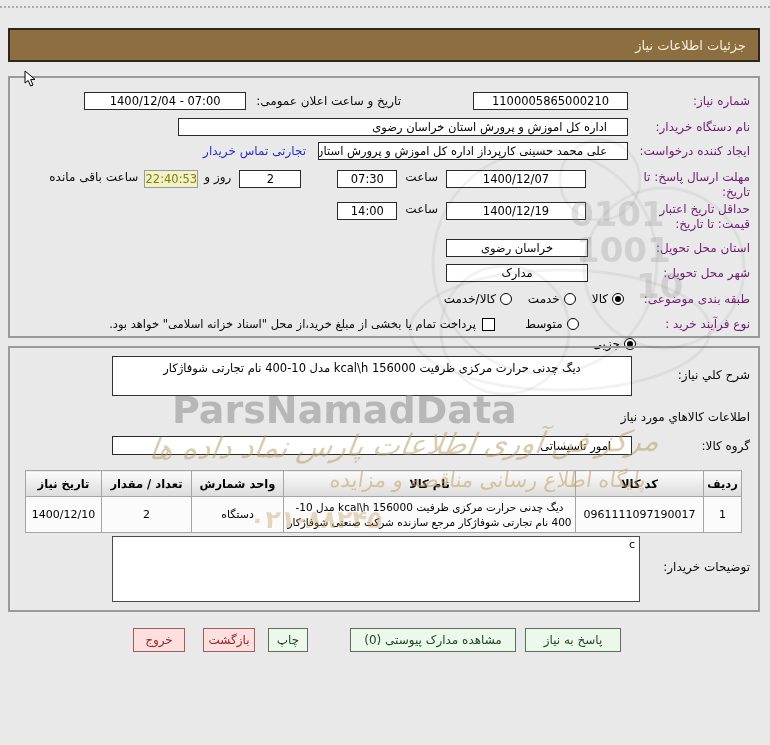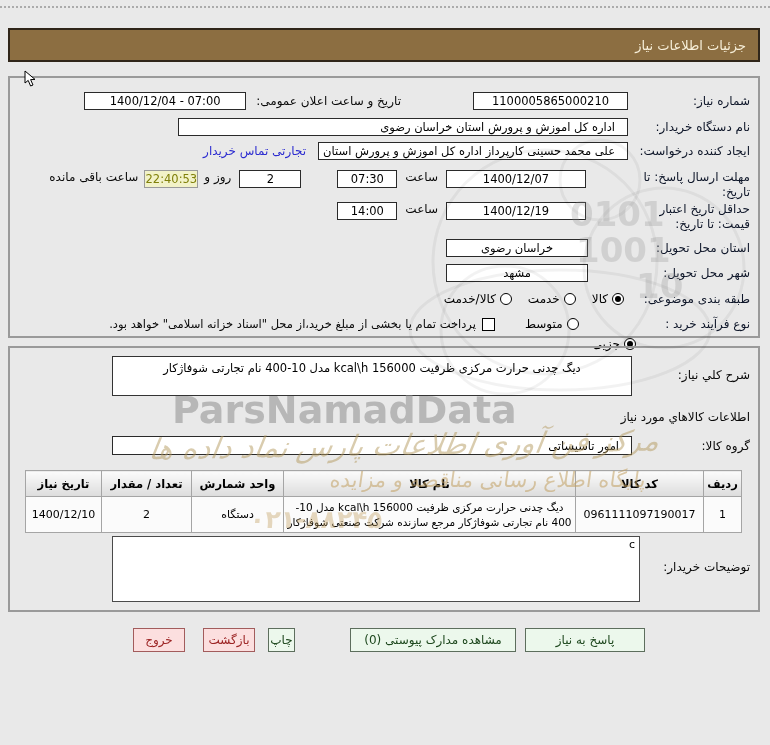--- a/index.html
+++ b/index.html
@@ -23,29 +23,29 @@
     color:#f7efd9; font-size:13px;
   }
 
   
   .panel { position:absolute; left:8px; width:752px; border:2px solid #9a9a9a; background:transparent; }
   #panel1 { top:76px; height:262px; }
   #panel2 { top:346px; height:266px; }
 
   .p1row { position:absolute; right:8px; left:8px; display:flex; align-items:center; height:20px; }
   .p1row.top-align { align-items:flex-start; height:auto; }
-  .lbl { width:122px; flex:none; font-size:12px; line-height:15px; color:#0f172a; }
+  .lbl { width:122px; flex:none; font-size:12px; line-height:15px; color:#701a75; }
   .slbl { font-size:12px; color:#0a0a0a; white-space:nowrap; }
 
   .ibox {
     background:#fff; border:1px solid #2a2a2a; height:18px; flex:none;
     display:flex; align-items:center; justify-content:center;
     font-size:11.5px; overflow:hidden; white-space:nowrap;
   }
-  .ibox.start { justify-content:flex-start; padding-right:12px;text-align:right; }
+  .ibox.start { justify-content:flex-start; padding-right:20px;text-align:right; }
   .ltr { direction:ltr; }
   .countdown { background:#f2f2c8; border:1px solid #9a9a9a; color:#80800a; }
 
   .link { color:#2b2bd0; font-size:12px; white-space:nowrap; }
 
   .radio { width:12px; height:12px; border:1px solid #000; border-radius:50%; background:#fff; flex:none;
            display:flex; align-items:center; justify-content:center; }
   .radio .dot { width:6px; height:6px; border-radius:50%; background:#000; }
   .opt { display:flex; align-items:center; }
   .opt .olabel { margin-right:4px; font-size:12px; white-space:nowrap; }
@@ -77,23 +77,23 @@
   }
 
   
   .btn {
     position:absolute; top:628px; height:24px;
     display:flex; align-items:center; justify-content:center;
     font-size:12px; white-space:nowrap;
   }
   .btn.green { background:#ecf8ec; border:1px solid #5d6e5d; color:#1e481e; }
   .btn.pink  { background:#fcdfdf; border:1px solid #a25c5c; color:#9c2424; }
-  #btn-respond { left:525px; width:120px; }
+  #btn-respond { left:525px; width:96px; }
   #btn-attach  { left:350px; width:166px; }
-  #btn-print   { left:268px; width:27px; }
+  #btn-print   { left:268px; width:40px; }
   #btn-back    { left:203px; width:52px; }
   #btn-exit    { left:133px; width:52px; }
 
   
   .wm { position:absolute; inset:0; pointer-events:none; z-index:40; }
   .wm-brand { position:absolute; left:172px; top:388px; font-size:38px; font-weight:bold; color:#8f8f8f; opacity:.55; direction:ltr; white-space:nowrap; }
   .wm-calli { position:absolute; left:150px; top:428px; font-size:29px; font-style:italic; color:#b49a60; opacity:.5; transform:skewX(-10deg) rotate(-1deg); white-space:nowrap; }
   .wm-line2 { position:absolute; left:330px; top:468px; font-size:21px; color:#c2a062; opacity:.55; transform:skewX(-8deg); white-space:nowrap; }
   .wm-phone { position:absolute; left:250px; top:505px; font-size:25px; font-weight:bold; color:#c2a062; opacity:.4; transform:skewX(-6deg); direction:ltr; white-space:nowrap; }
   .wm-bin { position:absolute; font-size:34px; font-weight:bold; color:#8a8a8a; opacity:.25; direction:ltr; }
@@ -149,21 +149,21 @@
     <div class="ibox ltr" style="width:60px;margin-right:8px;">14:00</div>
   </div>
 
   <div class="p1row" style="top:160px;">
     <div class="lbl">استان محل تحویل:</div>
     <div class="ibox" style="width:142px;margin-right:40px;">خراسان رضوی</div>
   </div>
 
   <div class="p1row" style="top:185px;">
     <div class="lbl">شهر محل تحویل:</div>
-    <div class="ibox" style="width:142px;margin-right:40px;">مشهد</div>
+    <div class="ibox" style="width:142px;margin-right:40px;">مدارک</div>
   </div>
 
   <div class="p1row" style="top:211px;">
     <div class="lbl">طبقه بندی موضوعی:</div>
     <div class="opt" style="margin-right:4px;">
       <span class="radio">
           <span class="dot"></span>
         </span>
       <span class="olabel">کالا</span>
     </div>

